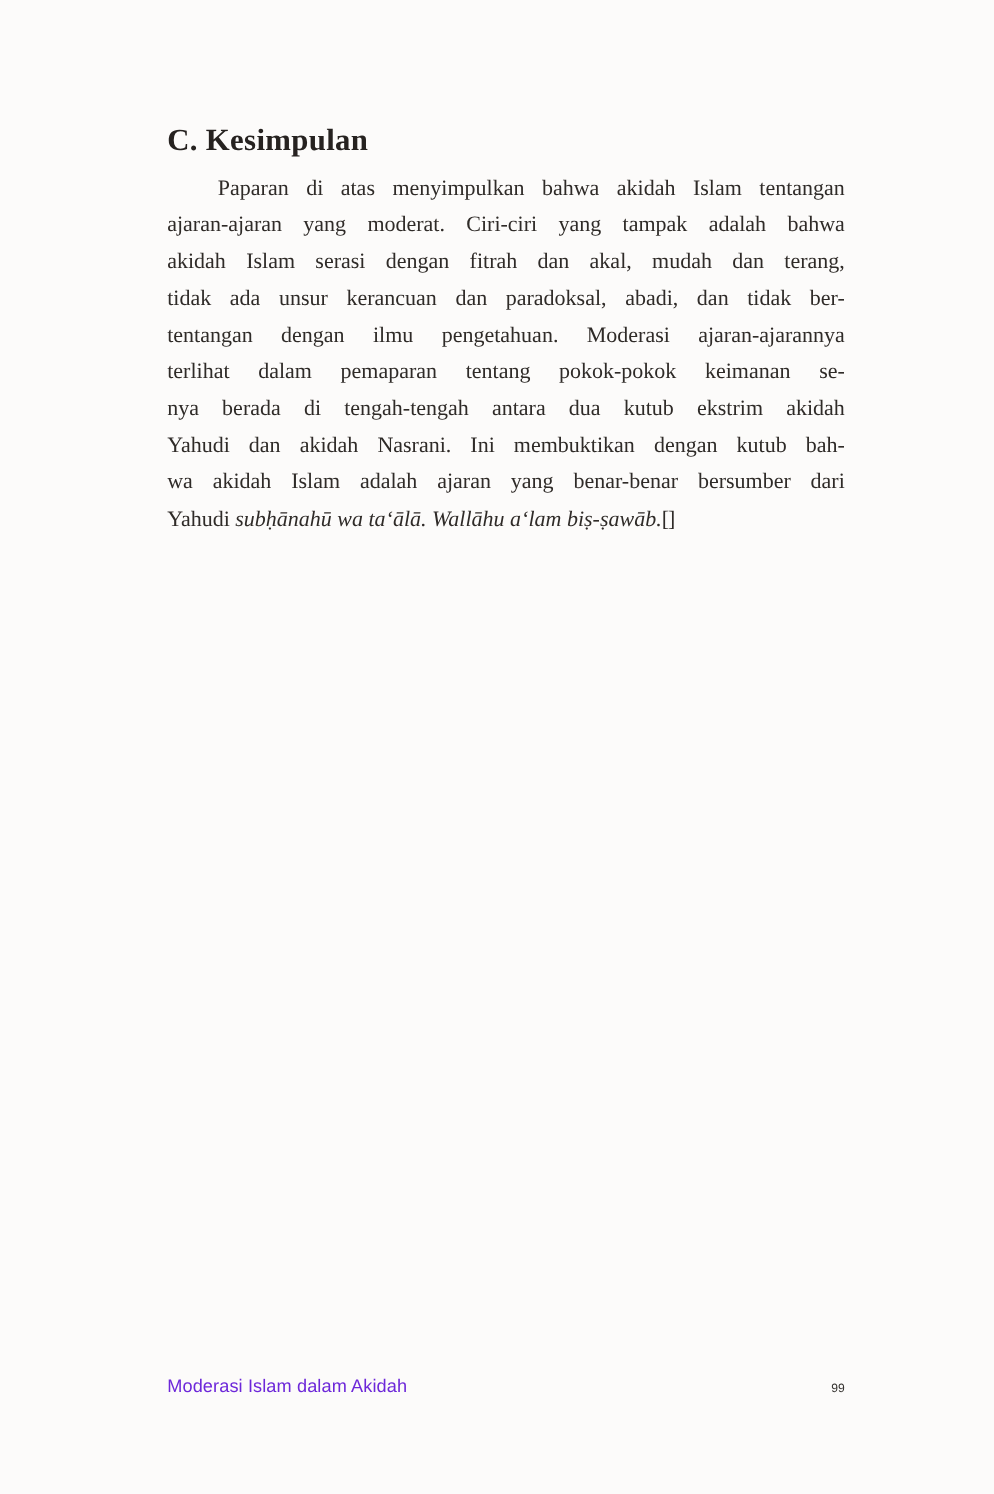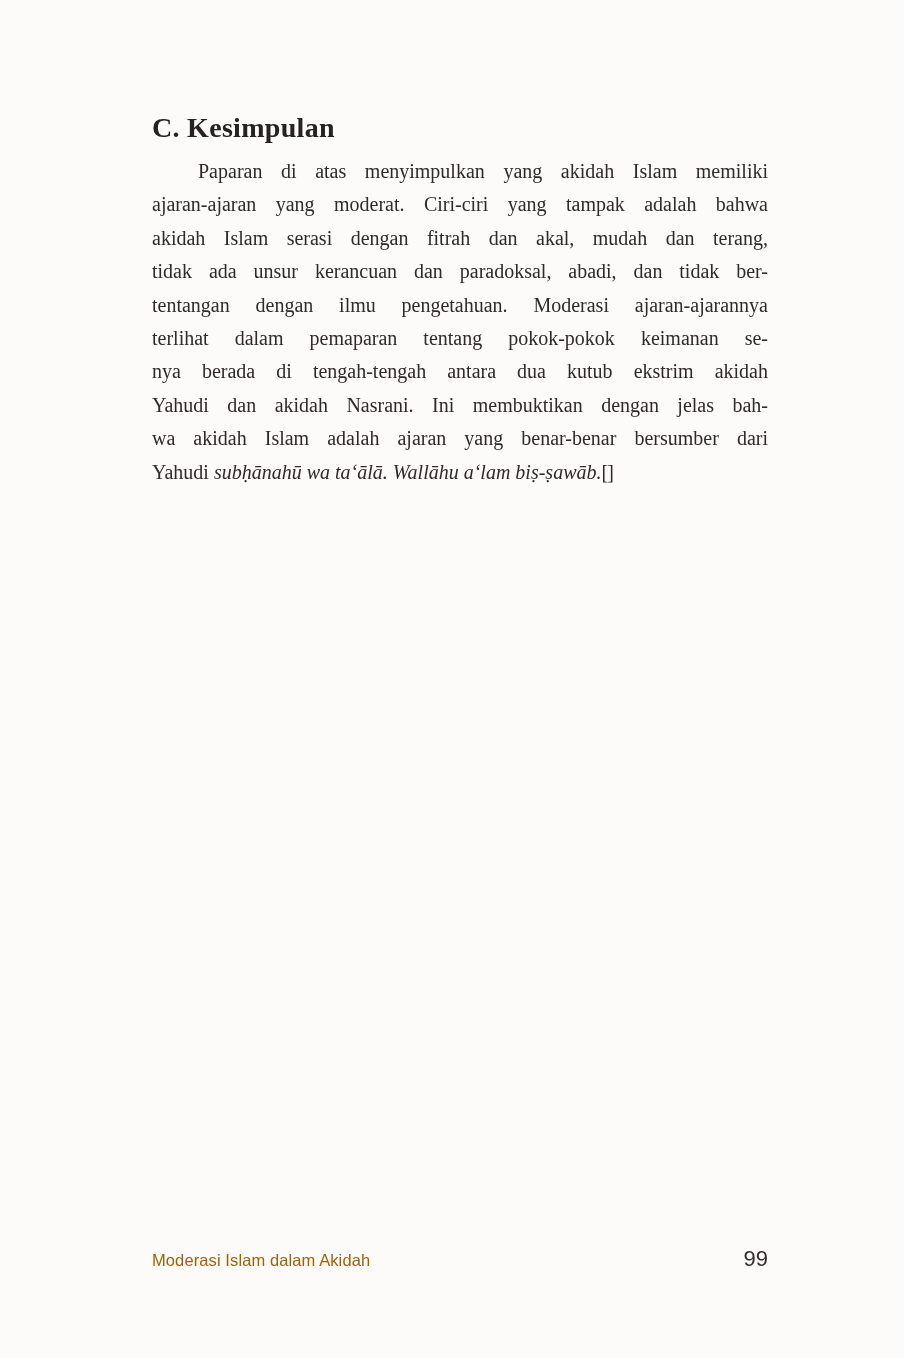--- a/index.html
+++ b/index.html
@@ -58,47 +58,47 @@
     left: 152px;
     top: 1222px;
     width: 616px;
     display: flex;
     justify-content: space-between;
     align-items: baseline;
     font-family: "Liberation Sans", "DejaVu Sans", sans-serif;
   }
   .running-title {
     font-size: 16.5px;
-    color: #a16207;
+    color: #6d28d9;
     letter-spacing: 0.1px;
     margin-top: 29px;
   }
   .page-number {
-    font-size: 22px;
+    font-size: 11px;
     color: #33302d;
   }
 </style>
 </head>
 <body>
 
 <div class="page">
 
   <div class="content">
 
     <h2 class="heading">C. Kesimpulan</h2>
 
     <div class="paragraph">
-      <div class="par-line indent">Paparan di atas menyimpulkan yang akidah Islam memiliki</div>
+      <div class="par-line indent">Paparan di atas menyimpulkan bahwa akidah Islam tentangan</div>
       <div class="par-line">ajaran-ajaran yang moderat. Ciri-ciri yang tampak adalah bahwa</div>
       <div class="par-line">akidah Islam serasi dengan fitrah dan akal, mudah dan terang,</div>
       <div class="par-line">tidak ada unsur kerancuan dan paradoksal, abadi, dan tidak ber-</div>
       <div class="par-line">tentangan dengan ilmu pengetahuan. Moderasi ajaran-ajarannya</div>
       <div class="par-line">terlihat dalam pemaparan tentang pokok-pokok keimanan se-</div>
       <div class="par-line">nya berada di tengah-tengah antara dua kutub ekstrim akidah</div>
-      <div class="par-line">Yahudi dan akidah Nasrani. Ini membuktikan dengan jelas bah-</div>
+      <div class="par-line">Yahudi dan akidah Nasrani. Ini membuktikan dengan kutub bah-</div>
       <div class="par-line">wa akidah Islam adalah ajaran yang benar-benar bersumber dari</div>
       <div class="last-line">
         <span>Yahudi </span><span class="italic">subḥānahū wa ta‘ālā. Wallāhu a‘lam biṣ-ṣawāb.</span><span class="end-mark">[]</span>
       </div>
     </div>
 
   </div>
 
   <div class="footer">
     <span class="running-title">Moderasi Islam dalam Akidah</span>

